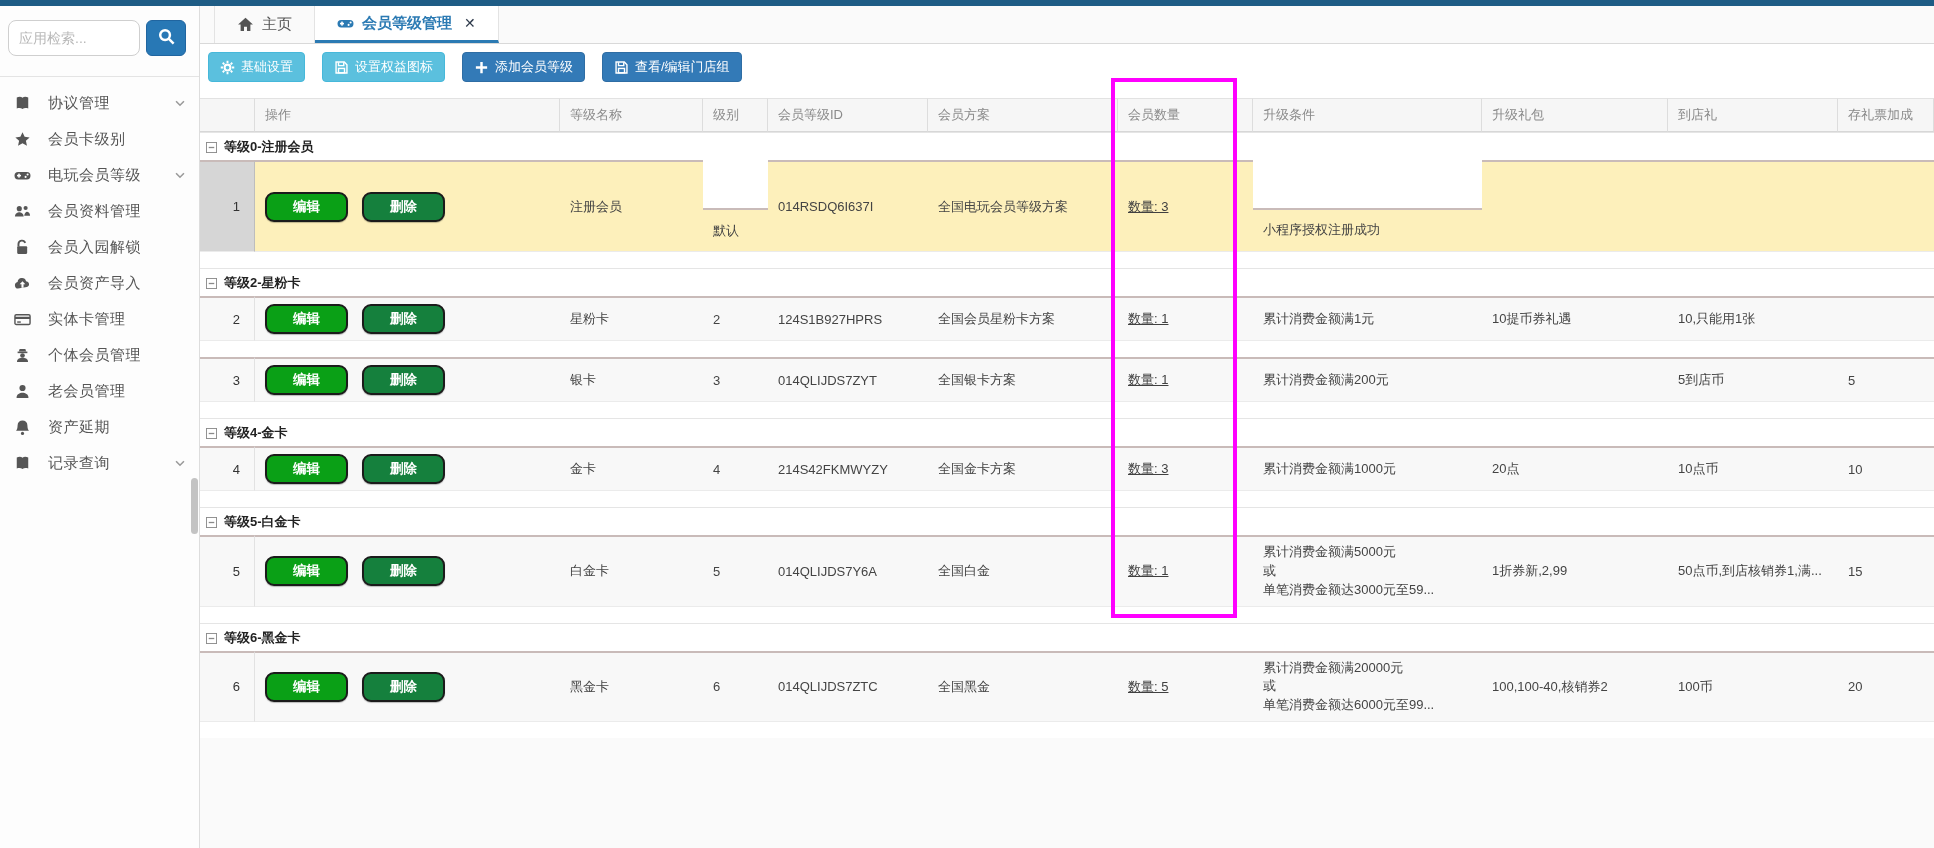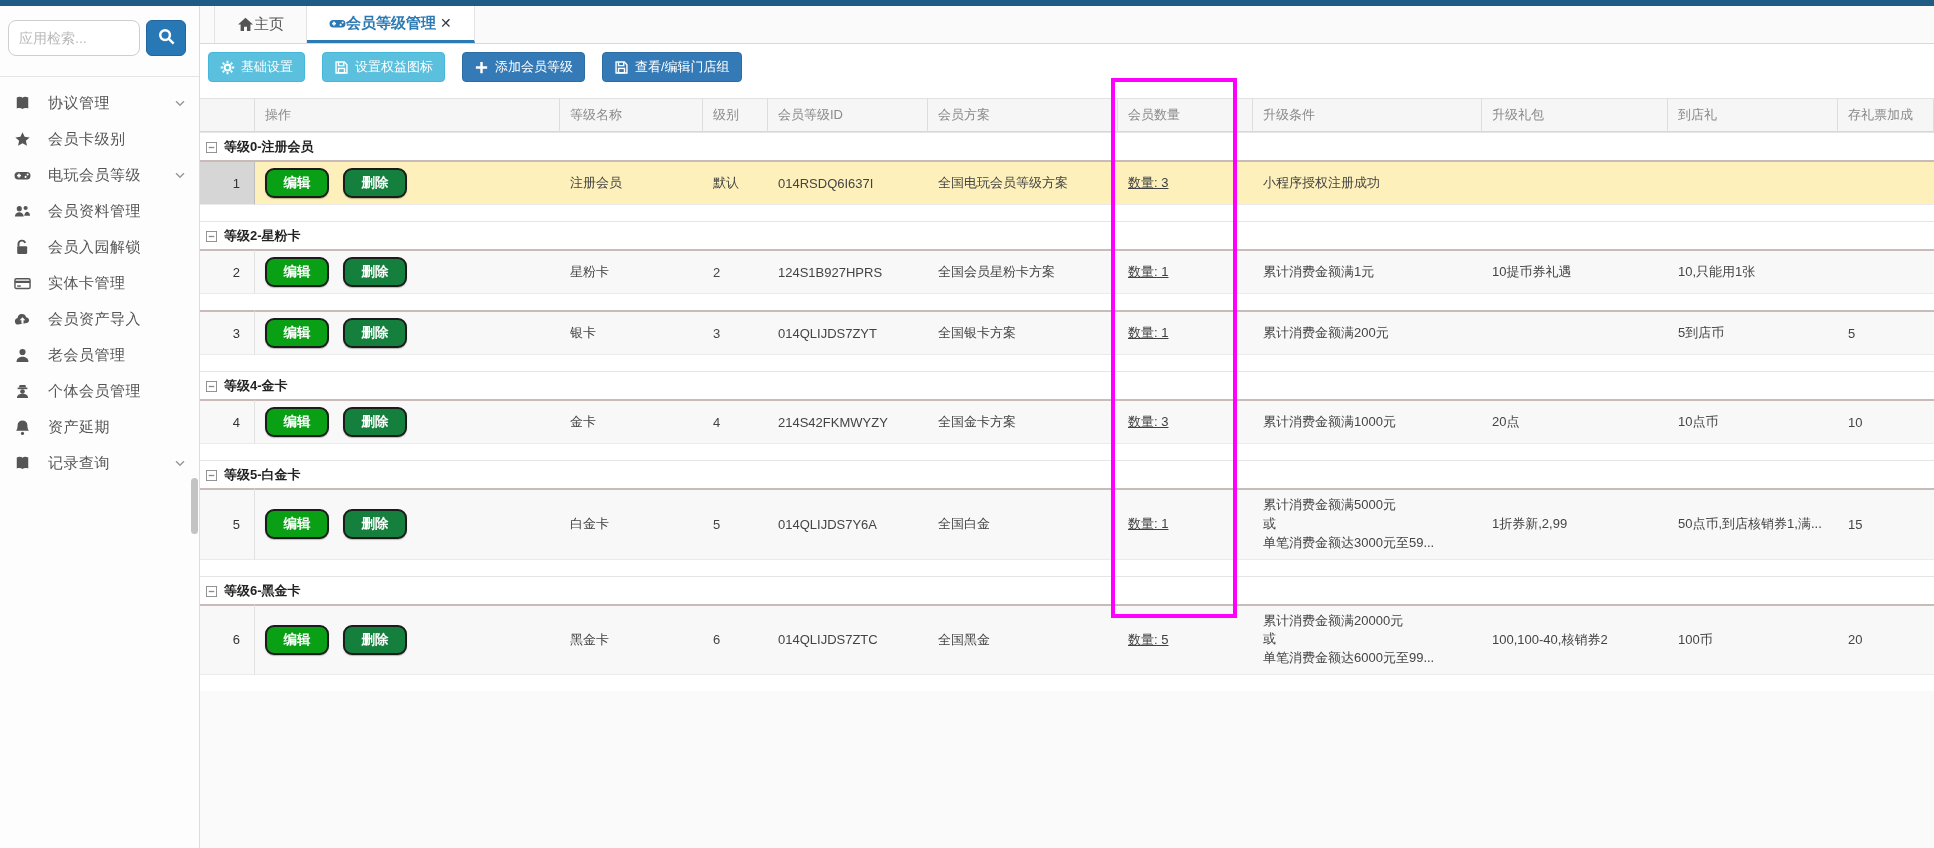--- a/index.html
+++ b/index.html
@@ -26,21 +26,21 @@
   .side-item .lbl { flex:1; letter-spacing:0.5px; }
   .side-item .chev { width:14px; height:14px; color:#9a9a9a; }
   .side-scroll-thumb { position:absolute; right:1px; top:472px; width:7px; height:56px;
     background:#c3c3c3; border-radius:4px; }
 
   
   .main { position:absolute; left:200px; top:6px; width:1734px; height:842px; background:#fff; }
 
   .tabbar { height:38px; background:#fafafa; border-bottom:1px solid #d9d9d9;
     display:flex; align-items:stretch; }
-  .tab { display:flex; align-items:center; padding:0 22px; font-size:15px;
+  .tab { display:flex; align-items:center; gap:8px; padding:0 22px; font-size:15px;
     color:#555; cursor:pointer; border-right:1px solid #e3e3e3; }
   .tab:first-child { border-left:1px solid #e3e3e3; margin-left:14px; }
   .tab .tic { width:17px; height:17px; display:flex; }
   .tab.active { background:#fff; color:#2b7ab3; border-bottom:3px solid #2b7ab3; font-weight:bold; }
   .tab .closex { font-size:14px; color:#2f3b4c; font-weight:bold; margin-left:4px; cursor:pointer; }
 
   .toolbar { display:flex; gap:17px; padding:8px 0 8px 8px; background:#fff; }
   .tbtn { display:flex; align-items:center; gap:6px; color:#fff; font-size:13px;
     padding:5px 11px; border-radius:4px; cursor:pointer; }
   .tbtn .bic { width:15px; height:15px; display:flex; }
@@ -60,24 +60,24 @@
   .grow svg { width:11px; height:11px; }
   .sprow { grid-column:1/-1; background:#fff; height:16px; }
   .drow { display:contents; }
   .drow > .td { background:#f8f8f8; border-top:2px solid #c9bbb9; border-bottom:1px solid #ebebeb;
     font-size:13px; color:#444; padding:6px 10px; min-height:44px;
     display:flex; align-items:center; }
   .drow.hl > .td { background:#fdf0bb; }
   .td.numcell { border-right:1px solid #e2e2e2; justify-content:flex-end; padding-right:14px; color:#333; }
   .drow.hl > .td.numcell { background:#d6d6d6; border-right:1px solid #bdbdbd; }
   .td.pre { white-space:pre-line; line-height:1.45; align-items:center; }
-  .red { color:#f10000; }
+  .red { color:#f10000;margin-top:48px; }
   .count-link { color:#404040; text-decoration:underline; cursor:pointer; }
   .abtn { border:2px solid #1b1b1b; border-radius:9px; color:#fff; font-weight:bold;
-    font-size:13.5px; padding:4px 4px; width:64px; text-align:center; cursor:pointer;
+    font-size:13.5px; padding:4px 4px; width:83px; text-align:center; cursor:pointer;
     box-shadow:0 1px 1px rgba(0,0,0,.25); }
   .abtn.edit { background:#0aa016; margin-right:14px; }
   .abtn.del { background:#15803d; }
 
   .below-area { background:#fafafa; height:230px; }
 
   .anno-box { position:absolute; left:1111px; top:78px; width:126px; height:540px;
     border:4px solid #ff00ff; pointer-events:none; z-index:20; }
 </style>
 </head>
@@ -148,56 +148,56 @@
         <span class="ic">
           <svg viewBox="0 0 16 16" fill="currentColor">
             <path d="M4.2 7 V4.8 a3.3 3.3 0 0 1 6.4-1.1" fill="none" stroke="currentColor" stroke-width="1.8"></path>
             <rect x="3" y="6.8" width="9.4" height="7.2" rx="1"></rect>
           </svg>
         </span>
         <span class="lbl">会员入园解锁</span>
       </div>
       <div class="side-item">
         <span class="ic">
+          <svg viewBox="0 0 18 16" fill="currentColor">
+            <path d="M4.2 13.4 a3.6 3.6 0 0 1 -.4-7.1 a4.6 4.6 0 0 1 9-.8 a3.1 3.1 0 0 1 .8 6.1 z"></path>
+            <path d="M9 5.6 l3 3.3 h-1.9 v3.6 h-2.2 v-3.6 h-1.9 z" fill="#fdfdfd"></path>
+          </svg>
+        </span>
+        <span class="lbl">会员资产导入</span>
+      </div>
+      <div class="side-item">
+        <span class="ic">
           <svg viewBox="0 0 18 15" fill="none" stroke="currentColor" stroke-width="1.5">
             <rect x="1" y="2.4" width="16" height="10.4" rx="1.4"></rect>
             <path d="M1 5.8 H17" stroke-width="2.4"></path>
             <path d="M3.4 10.2 H7.2"></path>
           </svg>
         </span>
         <span class="lbl">实体卡管理</span>
       </div>
       <div class="side-item">
         <span class="ic">
-          <svg viewBox="0 0 18 16" fill="currentColor">
-            <path d="M4.2 13.4 a3.6 3.6 0 0 1 -.4-7.1 a4.6 4.6 0 0 1 9-.8 a3.1 3.1 0 0 1 .8 6.1 z"></path>
-            <path d="M9 5.6 l3 3.3 h-1.9 v3.6 h-2.2 v-3.6 h-1.9 z" fill="#fdfdfd"></path>
-          </svg>
-        </span>
-        <span class="lbl">会员资产导入</span>
-      </div>
-      <div class="side-item">
-        <span class="ic">
-          <svg viewBox="0 0 16 16" fill="currentColor">
-            <circle cx="8" cy="4.7" r="2.9"></circle>
-            <path d="M2.4 14 C2.4 10.5 5.4 9.2 8 9.2 C10.6 9.2 13.6 10.5 13.6 14 Z"></path>
-          </svg>
-        </span>
-        <span class="lbl">老会员管理</span>
-      </div>
-      <div class="side-item">
-        <span class="ic">
           <svg viewBox="0 0 16 16" fill="currentColor">
             <path d="M4.6 4.3 L5.3 1.9 H10.7 L11.4 4.3 Z"></path>
             <rect x="3.4" y="4.3" width="9.2" height="1.5"></rect>
             <circle cx="8" cy="8" r="2.2"></circle>
             <path d="M2.8 14 C2.8 11.1 5.7 10.2 8 10.2 C10.3 10.2 13.2 11.1 13.2 14 Z"></path>
           </svg>
         </span>
         <span class="lbl">个体会员管理</span>
+      </div>
+      <div class="side-item">
+        <span class="ic">
+          <svg viewBox="0 0 16 16" fill="currentColor">
+            <circle cx="8" cy="4.7" r="2.9"></circle>
+            <path d="M2.4 14 C2.4 10.5 5.4 9.2 8 9.2 C10.6 9.2 13.6 10.5 13.6 14 Z"></path>
+          </svg>
+        </span>
+        <span class="lbl">老会员管理</span>
       </div>
       <div class="side-item">
         <span class="ic">
           <svg viewBox="0 0 16 16" fill="currentColor">
             <path d="M8 1.3 a4.6 4.6 0 0 1 4.6 4.6 c0 3.1 .8 4.3 1.5 5.1 H1.9 c.7-.8 1.5-2 1.5-5.1 A4.6 4.6 0 0 1 8 1.3 Z"></path>
             <circle cx="8" cy="13.6" r="1.5"></circle>
           </svg>
         </span>
         <span class="lbl">资产延期</span>
       </div>

